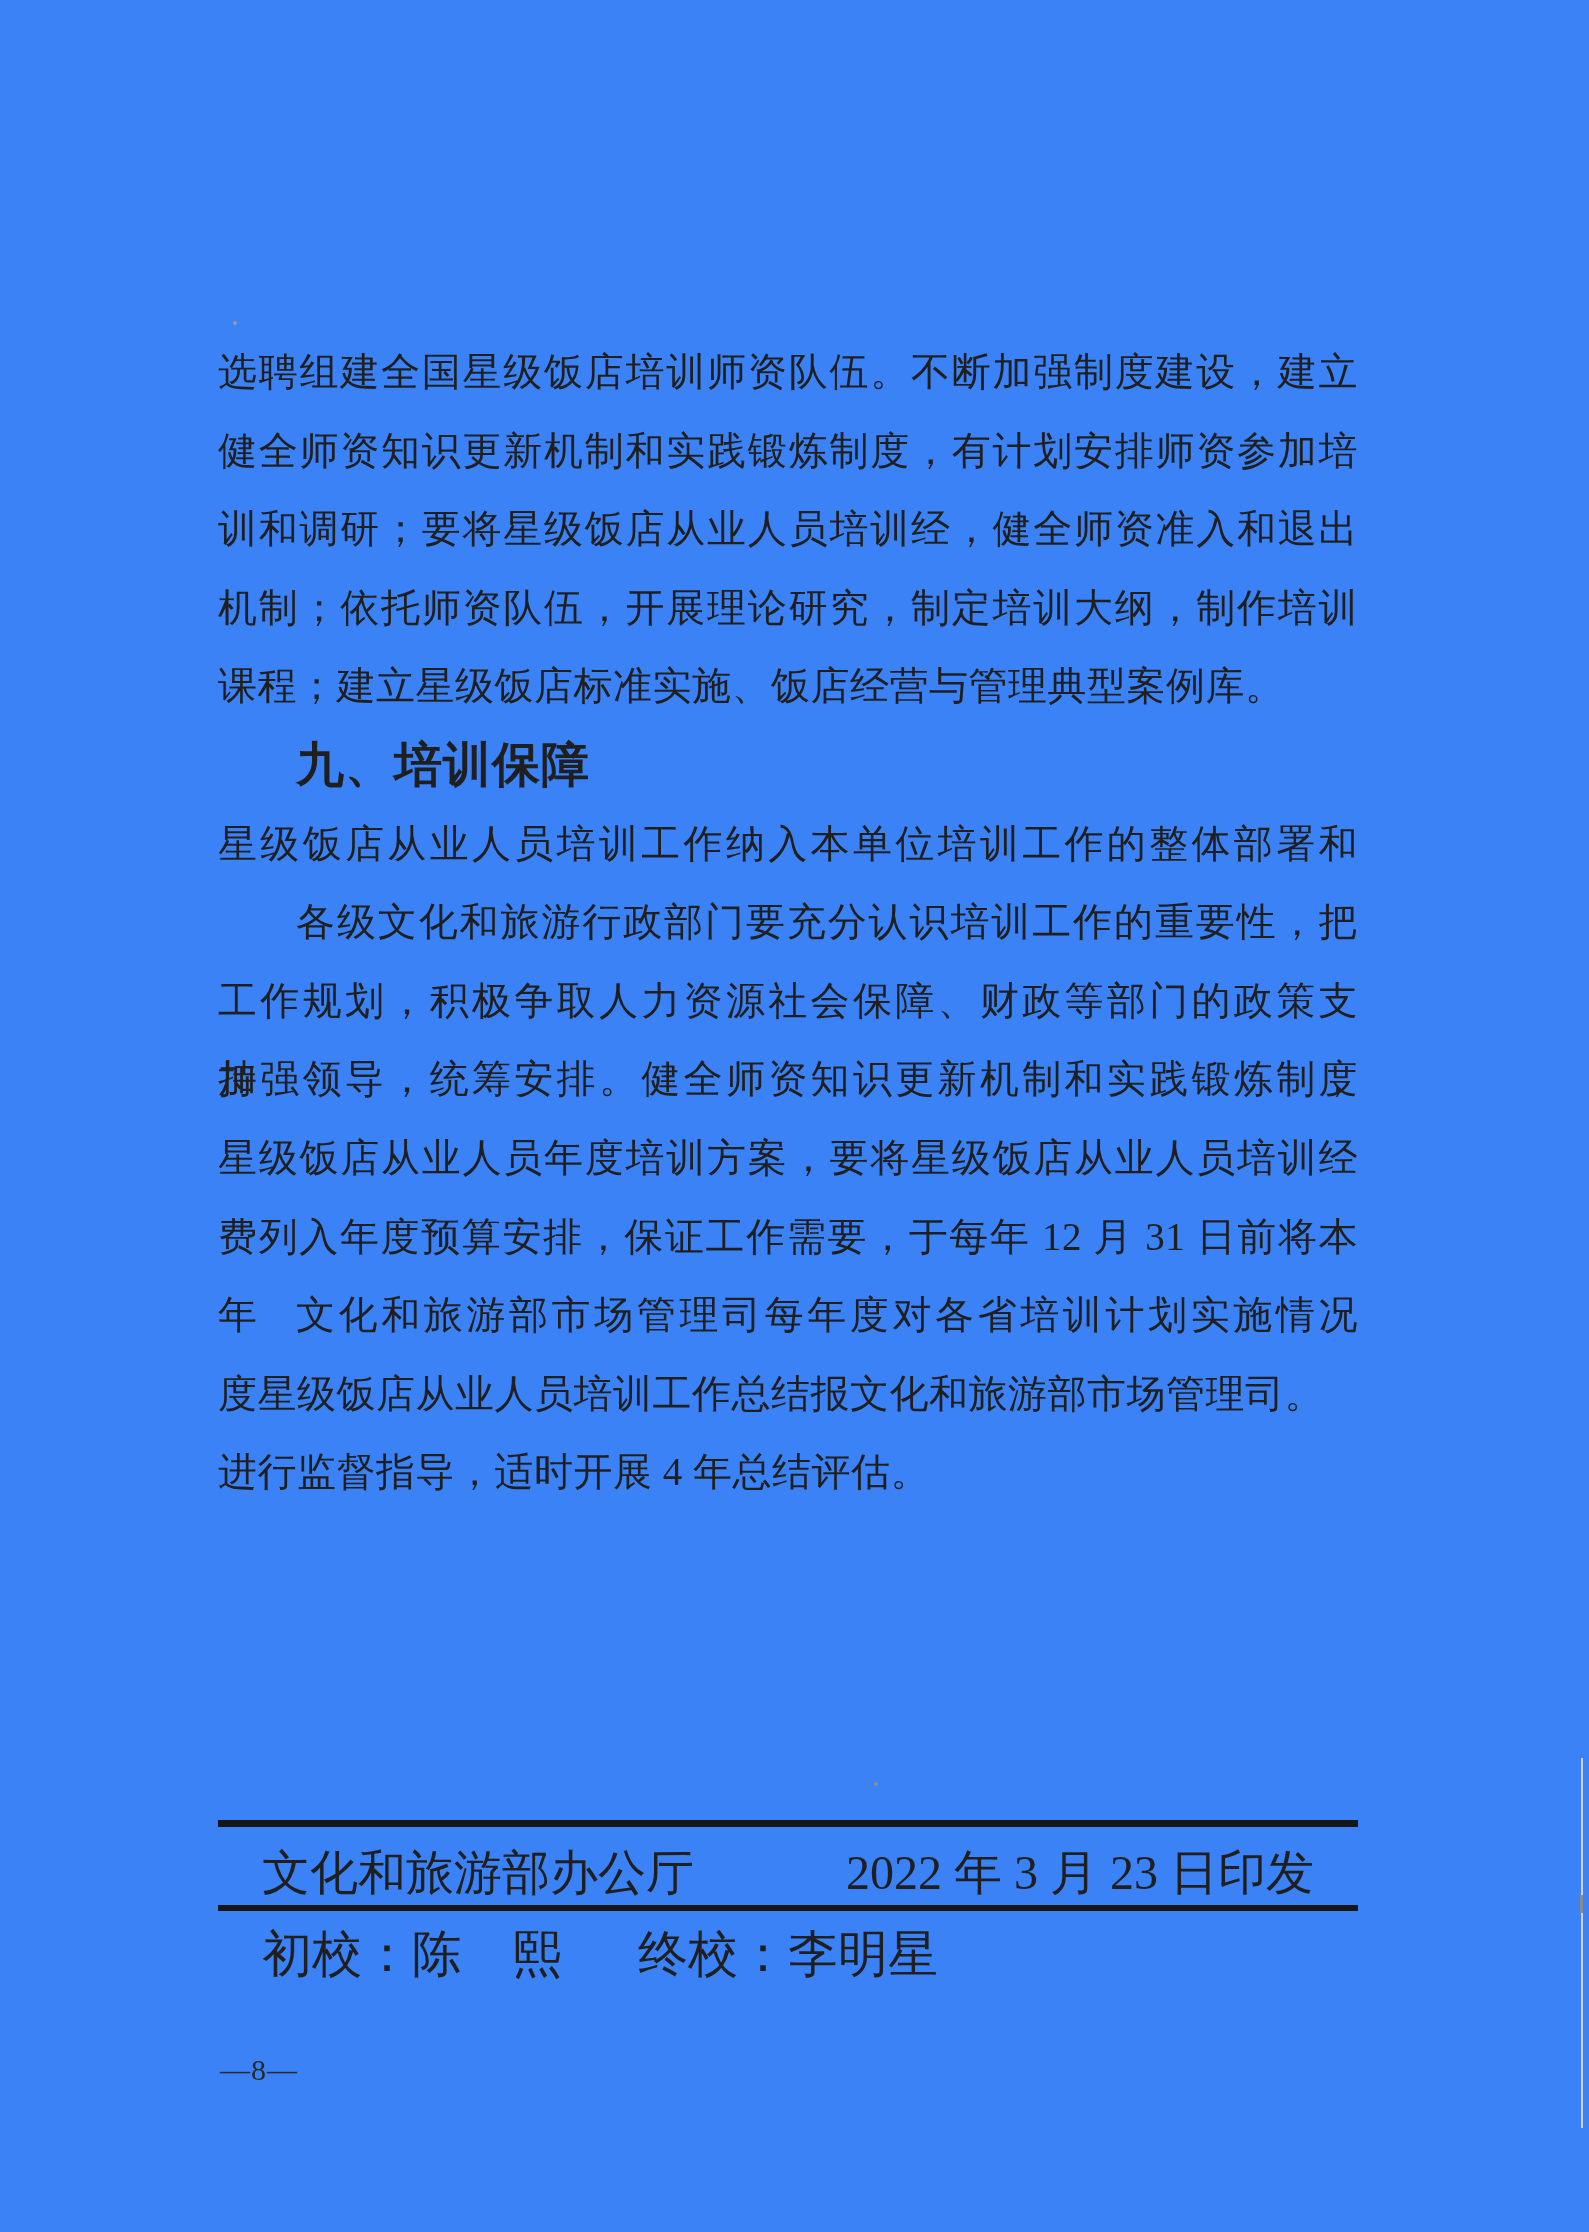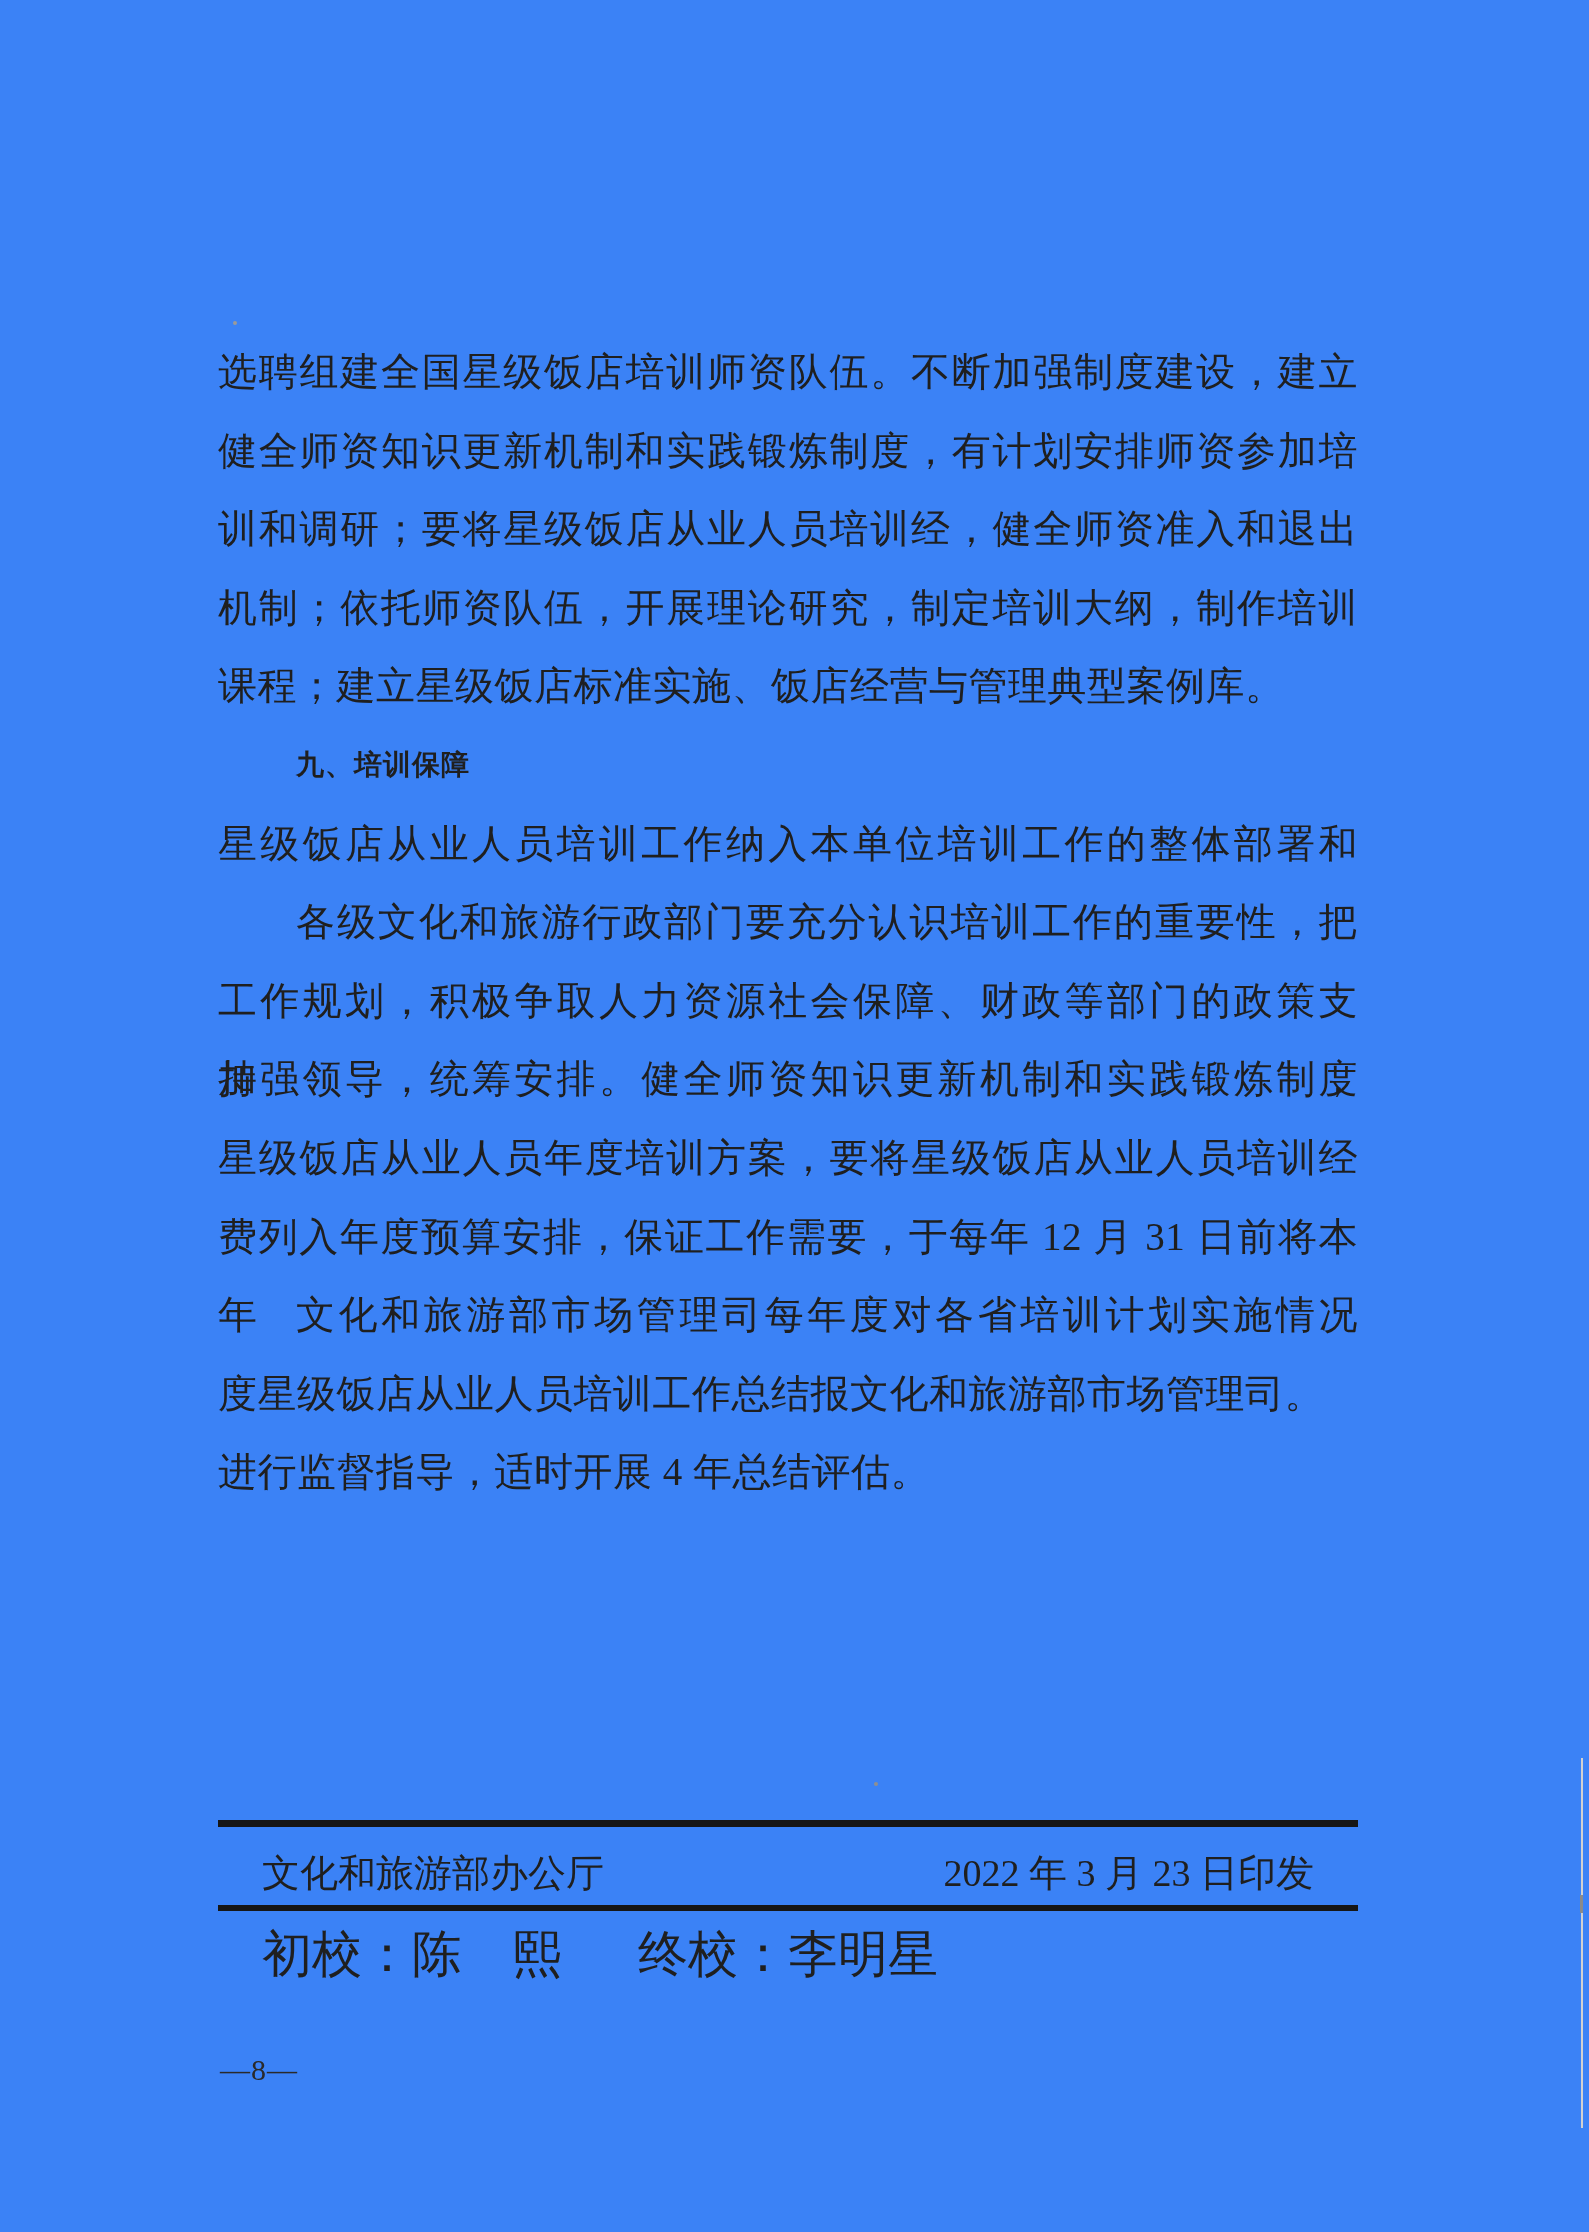--- a/index.html
+++ b/index.html
@@ -26,35 +26,35 @@
   .line.just{
     text-align:justify;
     text-align-last:justify;
   }
   .line.indent{
     text-indent:78px;
   }
   .line.heading{
     font-family:"Liberation Sans","DejaVu Sans",sans-serif;
     font-weight:bold;
-    font-size:28px;
+    font-size:48px;
     letter-spacing:1px;
   }
   
   .rule{
     position:absolute;left:218px;width:1140px;background:#161616;
   }
   .rule-1{top:1820px;height:7px;}
   .rule-2{top:1905px;height:6px;}
   .footer-row{
     position:absolute;left:218px;top:1840px;width:1140px;
     box-sizing:border-box;padding:0 44px;
     display:flex;justify-content:space-between;align-items:center;
     height:66px;line-height:66px;
-    font-size:38px;
+    font-size:48px;
   }
   .proof-row{
     position:absolute;left:262px;top:1922px;width:1096px;
     height:64px;line-height:64px;
     font-size:50px;
   }
   .proof-row .gap{display:inline-block;width:76px;}
   .page-number{
     position:absolute;left:220px;top:2053px;
     font-size:30px;line-height:34px;

